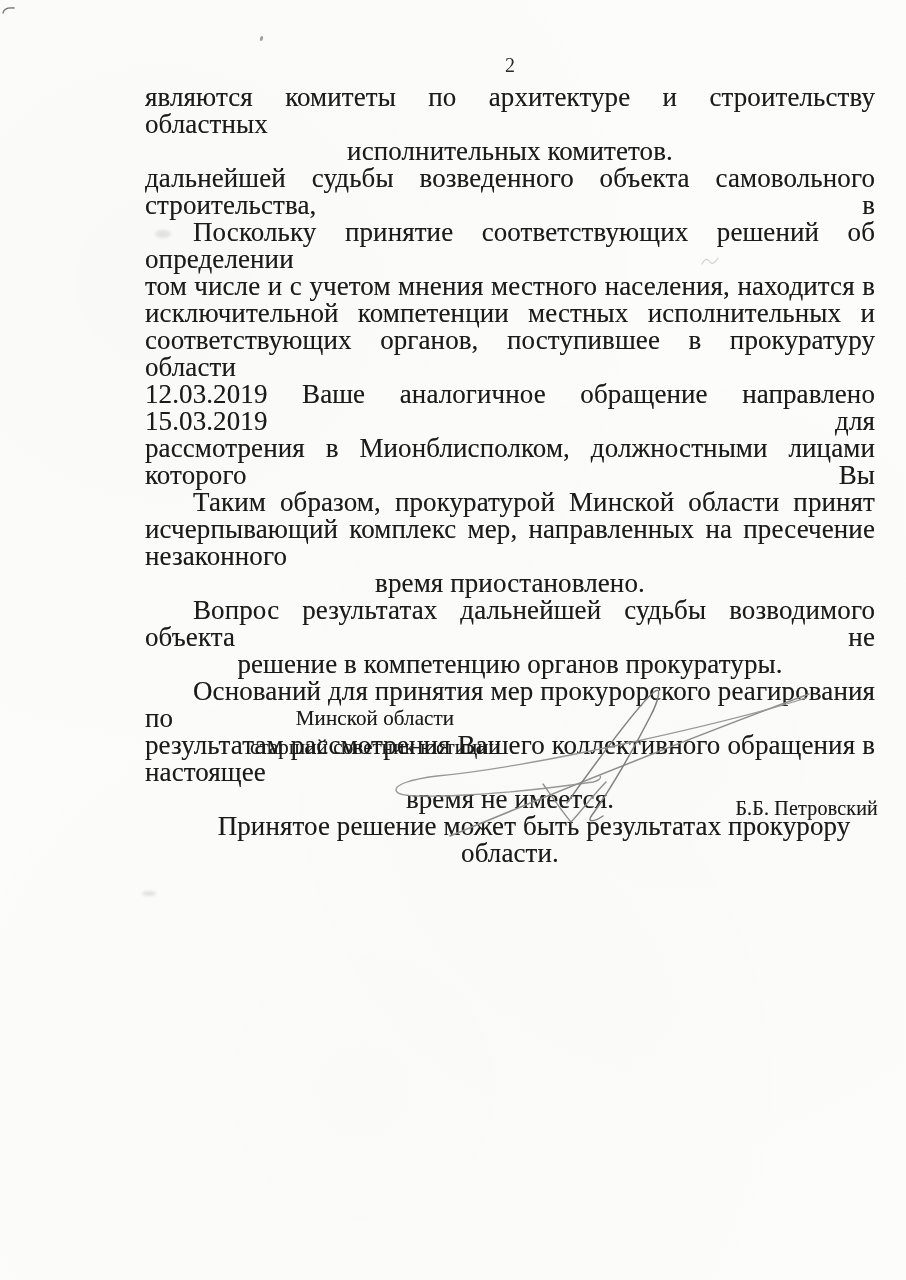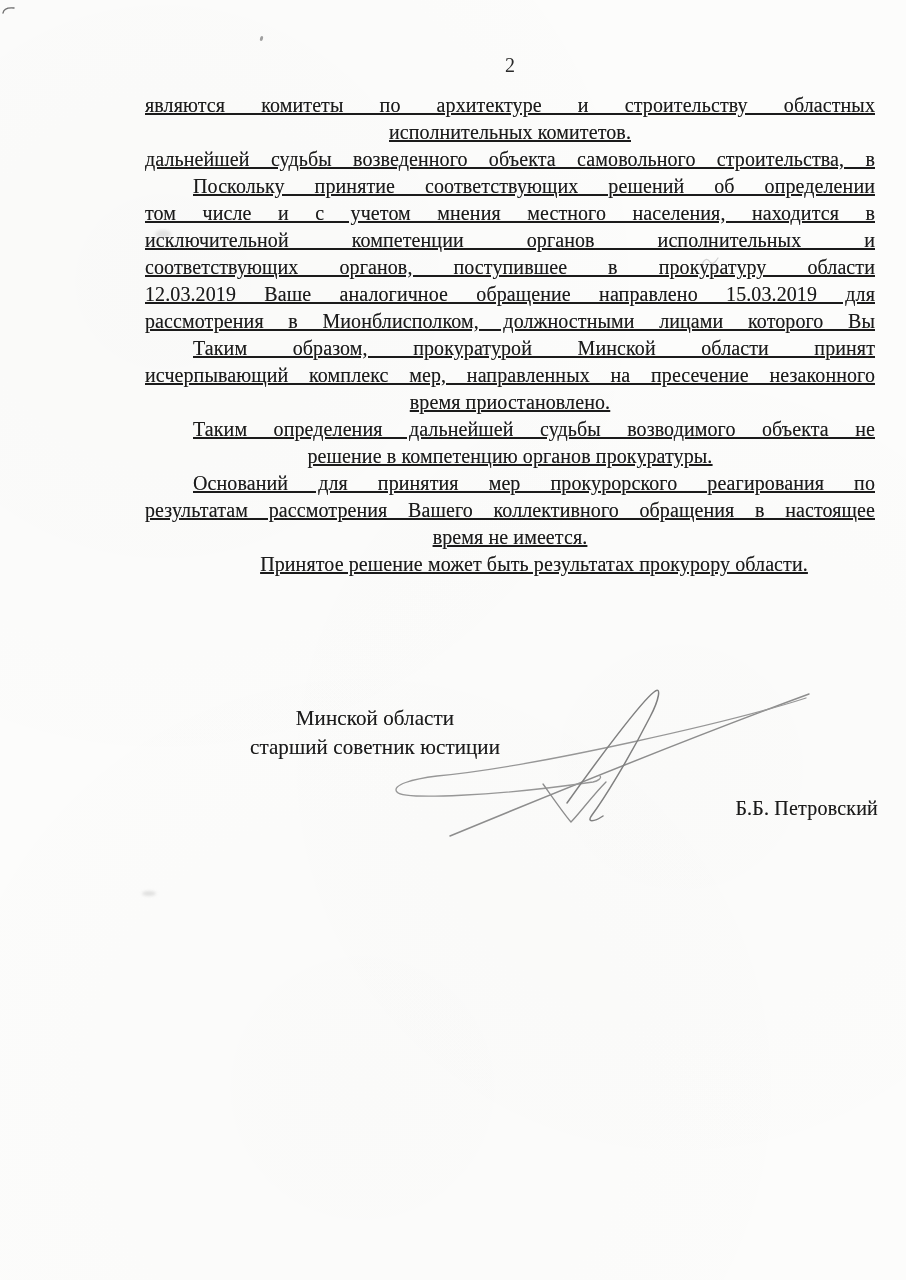--- a/index.html
+++ b/index.html
@@ -26,27 +26,26 @@
     left: 145px;
     top: 54px;
     width: 730px;
     text-align: center;
     font-size: 20px;
     color: #2a2a2a;
   }
   .body-text {
     position: absolute;
     left: 145px;
-    top: 92px;
+    top: 84px;
     width: 730px;
-    font-size: 20px;
+    font-size: 27px;
     line-height: 27px;
     letter-spacing: 0.1px;
     text-shadow: 0 0 0.5px rgba(20,20,20,0.45);
-    text-decoration: underline;
   }
   .line {
     text-align: justify;
     text-align-last: justify;
     white-space: normal;
   }
   .line.last {
     text-align: center;
     text-align-last: auto;
   }
@@ -104,28 +103,28 @@
   <div class="artifact speck" style="left:260px; top:36px;"></div>
 
   <div class="pagenum">2</div>
 
   <div class="body-text">
       <div class="line">являются комитеты по архитектуре и строительству областных</div>
       <div class="line last">исполнительных комитетов.</div>
       <div class="line">дальнейшей судьбы возведенного объекта самовольного строительства, в</div>
       <div class="line first-indent">Поскольку принятие соответствующих решений об определении</div>
       <div class="line">том числе и с учетом мнения местного населения, находится в</div>
-      <div class="line">исключительной компетенции органов исполнительных и</div>
+      <div class="line">исключительной компетенции местных исполнительных и</div>
       <div class="line">соответствующих органов, поступившее в прокуратуру области</div>
       <div class="line">12.03.2019 Ваше аналогичное обращение направлено 15.03.2019 для</div>
       <div class="line">рассмотрения в Мионблисполком, должностными лицами которого Вы</div>
       <div class="line first-indent">Таким образом, прокуратурой Минской области принят</div>
       <div class="line">исчерпывающий комплекс мер, направленных на пресечение незаконного</div>
       <div class="line last">время приостановлено.</div>
-      <div class="line first-indent">Таким определения дальнейшей судьбы возводимого объекта не</div>
+      <div class="line first-indent">Вопрос результатах дальнейшей судьбы возводимого объекта не</div>
       <div class="line last">решение в компетенцию органов прокуратуры.</div>
       <div class="line first-indent">Оснований для принятия мер прокурорского реагирования по</div>
       <div class="line">результатам рассмотрения Вашего коллективного обращения в настоящее</div>
       <div class="line last">время не имеется.</div>
       <div class="line last first-indent">Принятое решение может быть результатах прокурору области.</div>
     </div>
 
   <div class="artifact smudge" style="left:155px; top:230px; width:16px; height:8px; opacity:0.35;"></div>
 
   <svg class="artifact" style="left:700px; top:254px; opacity:0.45;" width="26" height="14" viewBox="0 0 26 14">

